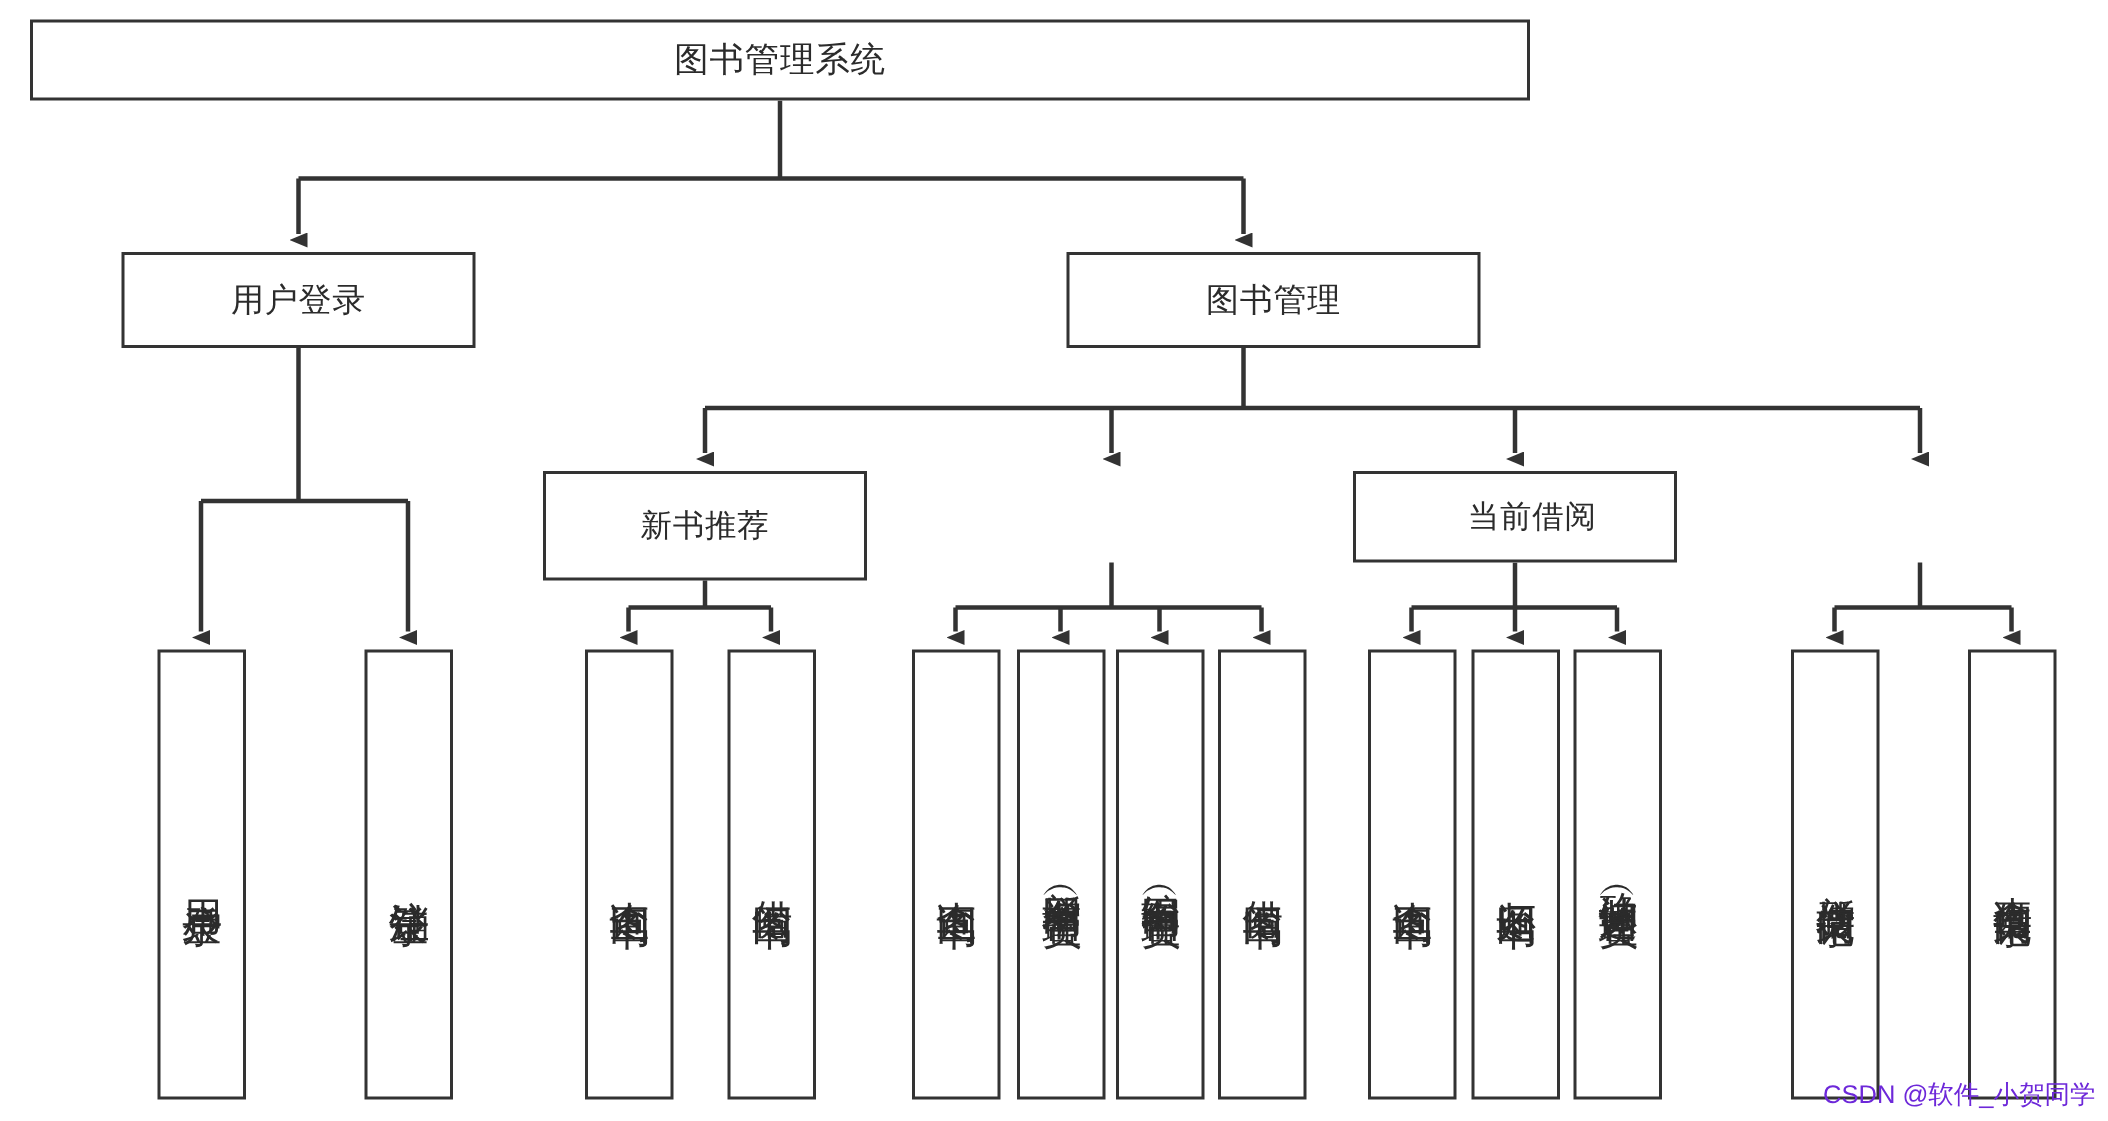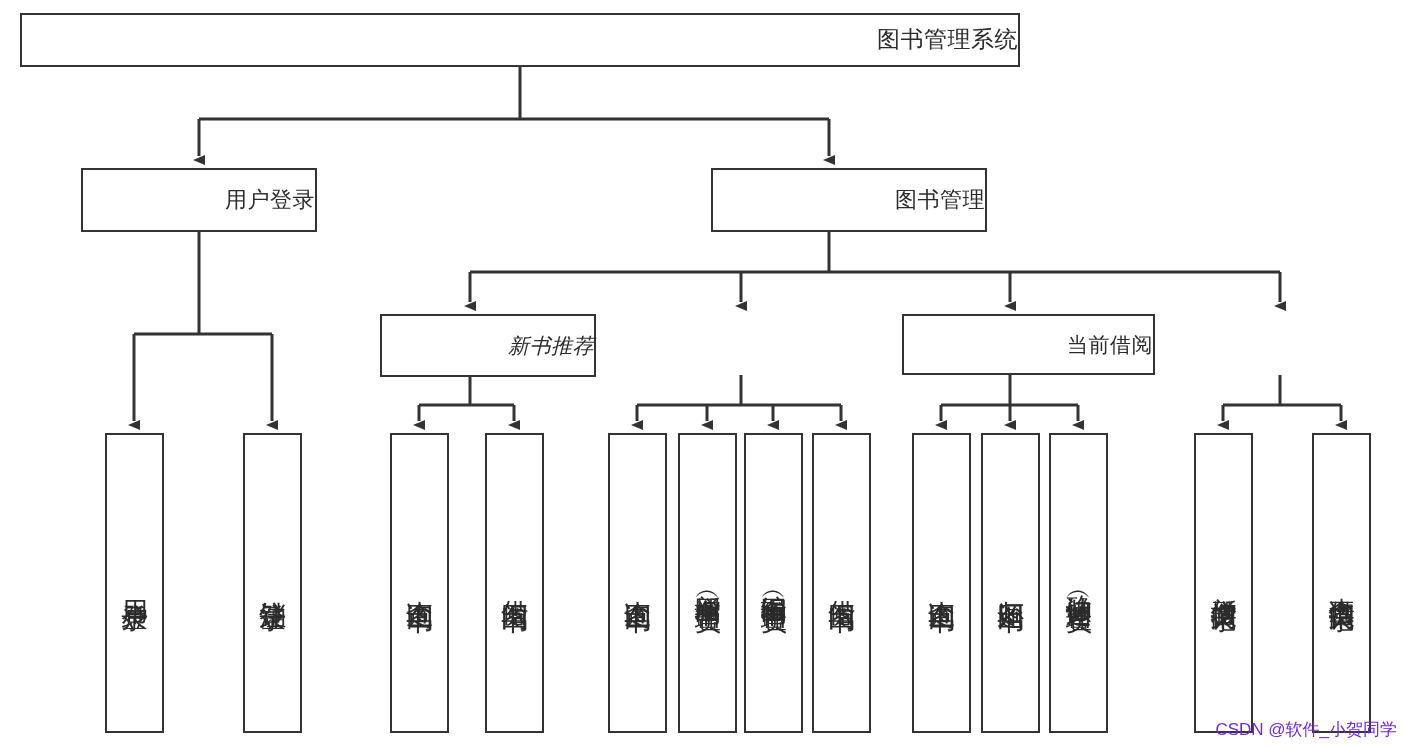--- a/index.html
+++ b/index.html
@@ -25,21 +25,21 @@
     height: 747px;
     pointer-events: none;
   }
   .node {
     position: absolute;
     box-sizing: border-box;
     background: #ffffff;
     border: 2px solid #333333;
     display: flex;
     align-items: center;
-    justify-content: flex-end;
+    justify-content: center;
     color: #2b2b2b;
     z-index: 2;
   }
   .node-label {
     display: block;
     text-align: center;
     line-height: 1.12;
     letter-spacing: 0.5px;
     white-space: nowrap;
   }
@@ -140,24 +140,24 @@
     <span class="node-label">图书管理系统</span>
   </div>
 
   <div class="node level1" style="left:81px; top:168px; width:236px; height:64px;">
     <span class="node-label">用户登录</span>
   </div>
   <div class="node level1" style="left:711px; top:168px; width:276px; height:64px;">
     <span class="node-label">图书管理</span>
   </div>
 
-  <div class="node level2" style="left:380px; top:314px; width:216px; height:63px;font-style:italic;">
+  <div class="node level2" style="left:362px; top:314px; width:216px; height:73px;">
     <span class="node-label">新书推荐</span>
   </div>
-  <div class="node level2" style="left:902px; top:314px; width:253px; height:61px;padding-left:23px;">
+  <div class="node level2" style="left:902px; top:314px; width:216px; height:61px;padding-left:23px;">
     <span class="node-label">当前借阅</span>
   </div>
 
   <div class="node leaf" style="left:105px; top:433px; width:59px; height:300px;">
     <span class="node-label">用户登录</span>
   </div>
   <div class="node leaf" style="left:243px; top:433px; width:59px; height:300px;">
     <span class="node-label">注销登录</span>
   </div>
 

